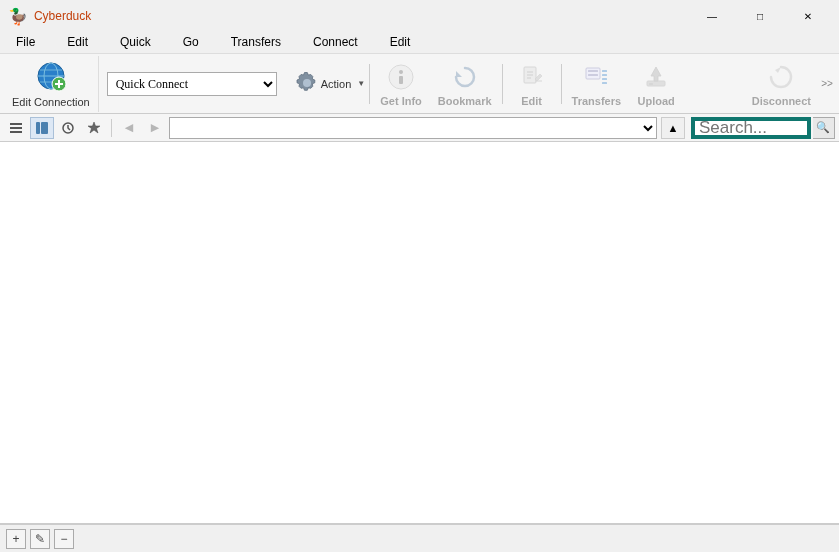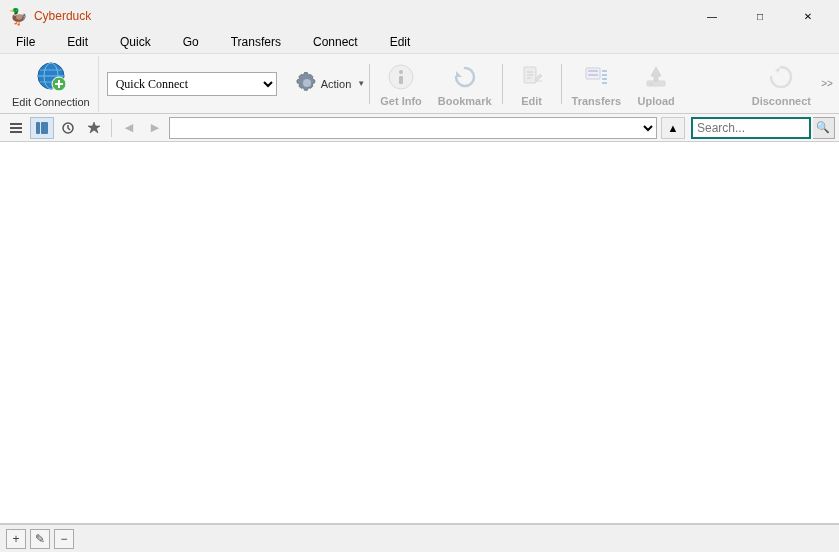--- a/index.html
+++ b/index.html
@@ -213,23 +213,23 @@
       justify-content: center;
       cursor: pointer;
       border: 1px solid #ccc;
       background: #f0f0f0;
       font-size: 11px;
       margin-left: 2px;
     }
     #search-input {
       width: 120px;
       height: 22px;
-      border: 2px solid #0f766e;
+      border: 4px solid #0f766e;
       padding: 0 4px;
-      font-size: 12px;
+      font-size: 17px;
       margin-left: 4px;
     }
     #search-btn {
       width: 22px;
       height: 22px;
       border: 1px solid #aaa;
       border-left: none;
       background: #e8e8e8;
       cursor: pointer;
       display: flex;

